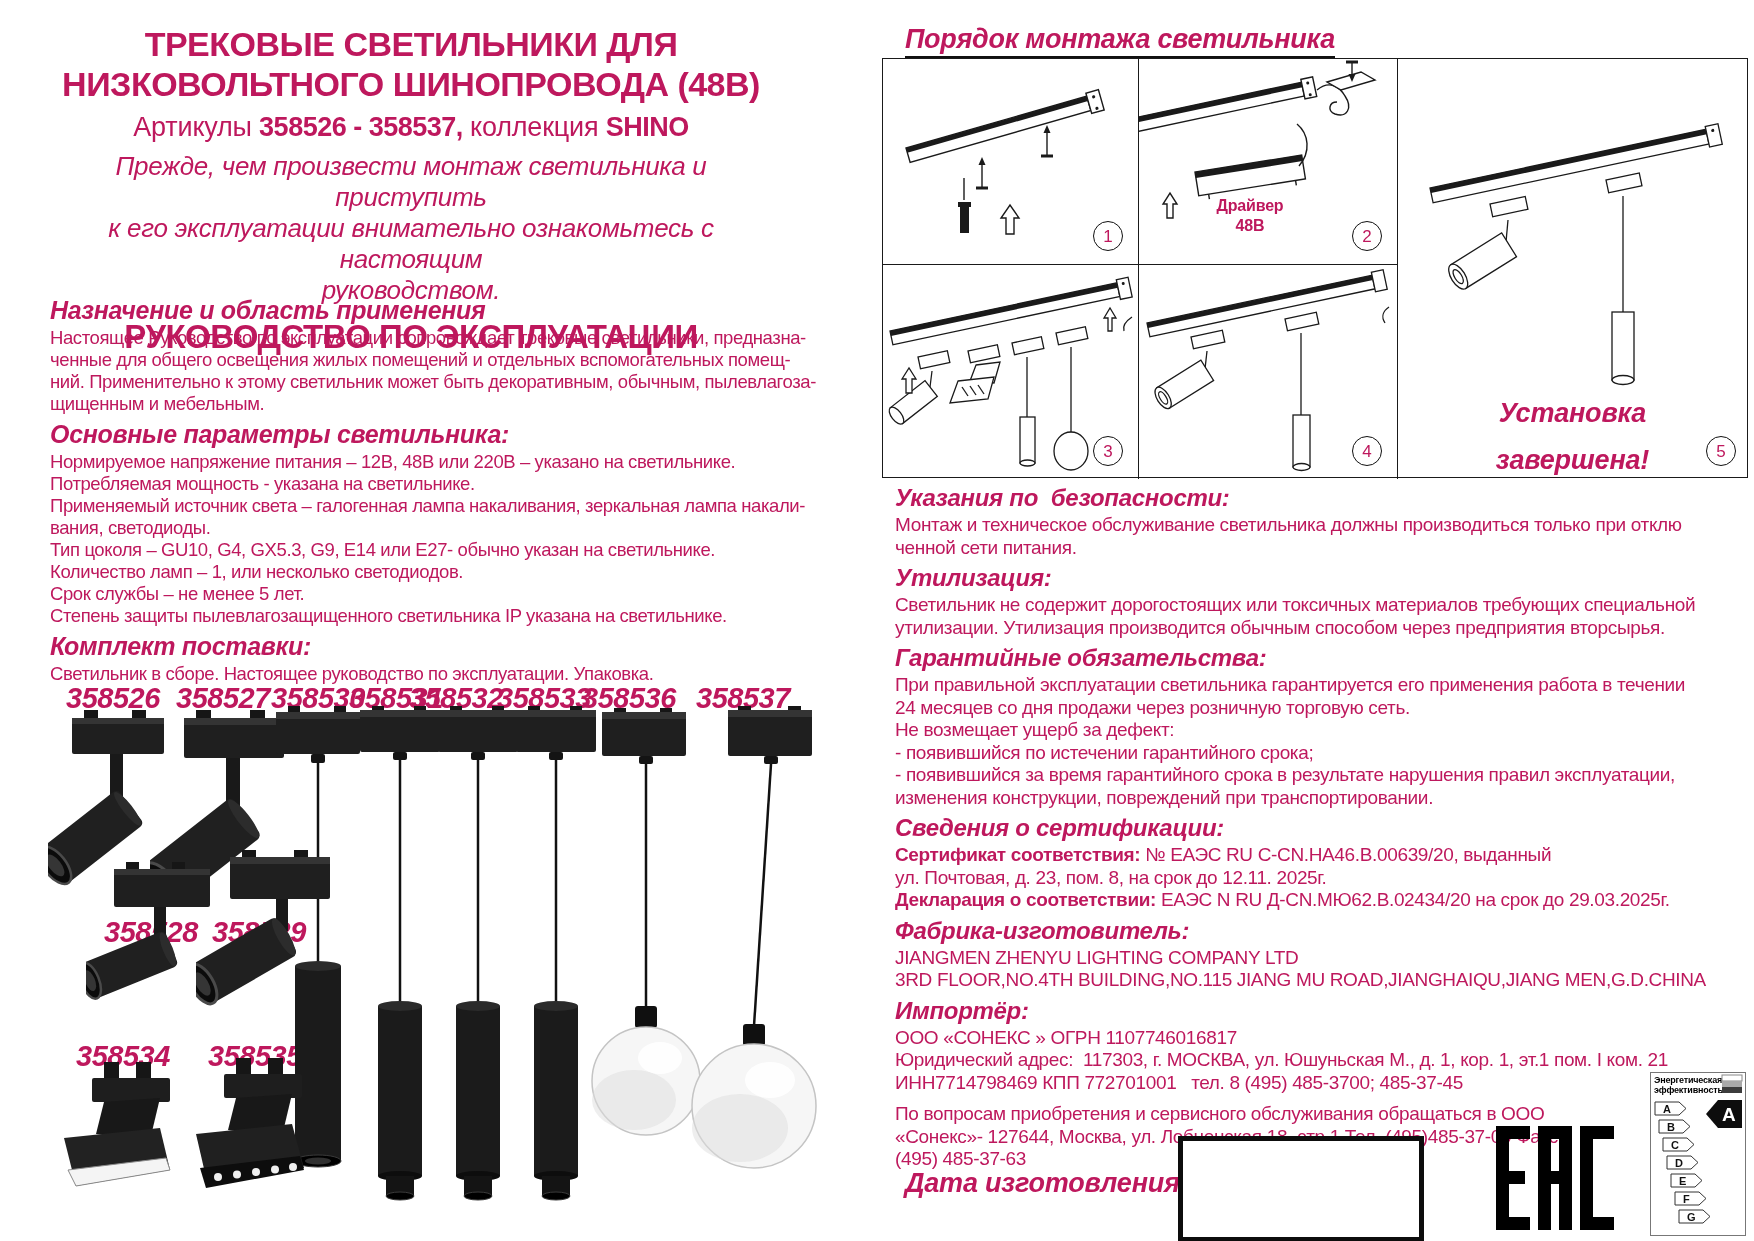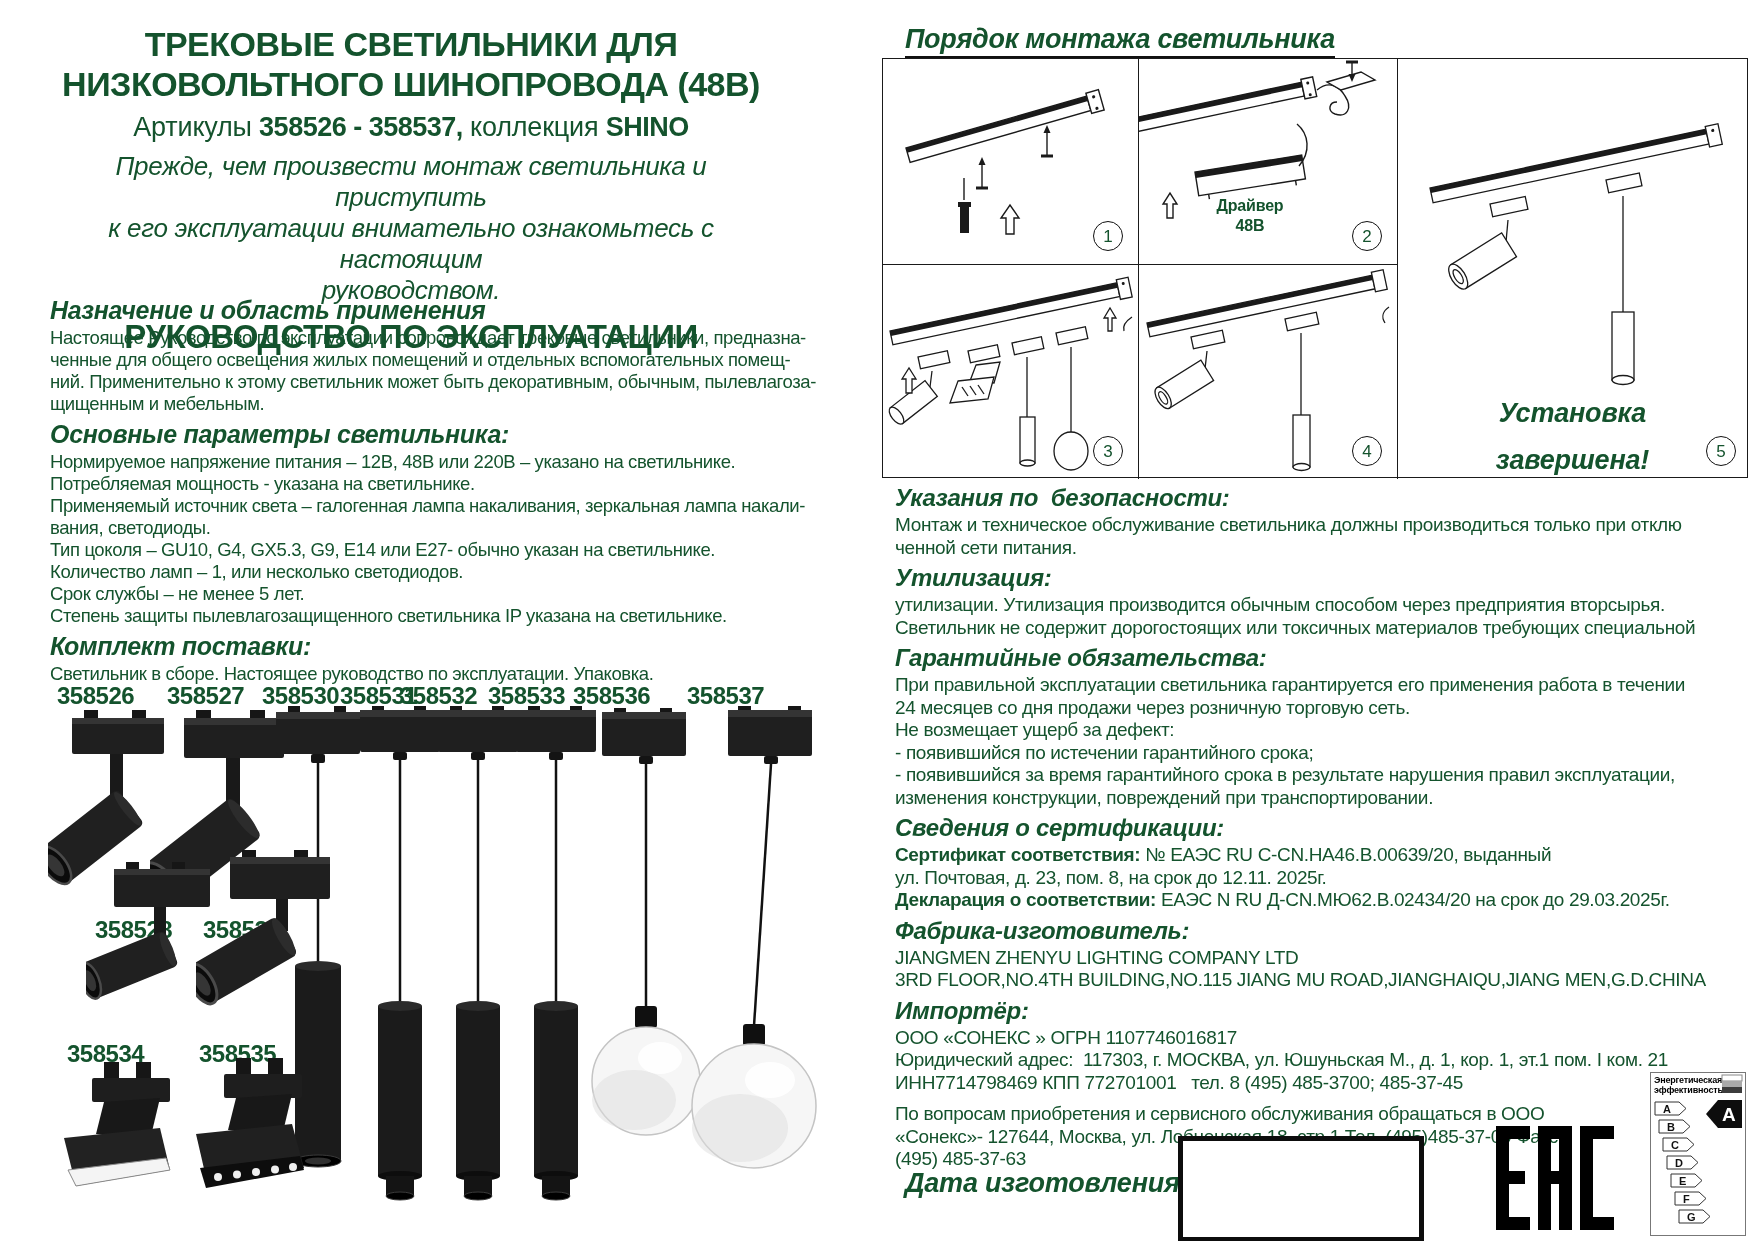--- a/index.html
+++ b/index.html
@@ -1,17 +1,17 @@
 <!DOCTYPE html>
 <html><head>
 <meta charset="utf-8">
 <style>
   html,body{margin:0;padding:0;background:#888;}
   #page{position:relative;width:1754px;height:1241px;background:#ffffff;overflow:hidden;
-        font-family:"Liberation Sans",sans-serif;color:#14532d;letter-spacing:-0.2px;}
+        font-family:"Liberation Sans",sans-serif;color:#be185d;letter-spacing:-0.2px;}
   
   .hdr{position:absolute;left:40px;top:24px;width:742px;text-align:center;}
   .hdr .title{font-size:34px;font-weight:bold;line-height:40px;letter-spacing:-0.5px;}
   .hdr .articles{font-size:27px;margin-top:8px;}
   .hdr .articles b{letter-spacing:-0.5px;}
   .hdr .notice{font-style:italic;font-size:26px;line-height:31px;margin-top:8px;letter-spacing:-0.3px;}
   .hdr .manual{font-size:33px;font-weight:bold;margin-top:12px;letter-spacing:-0.5px;}
   
   .lbody{position:absolute;left:50px;top:296px;width:736px;}
   .sec-h{font-size:25px;font-weight:bold;font-style:italic;margin:0 0 2px 0;letter-spacing:-0.3px;}
@@ -32,22 +32,22 @@
               font-size:27px;font-weight:bold;font-style:italic;line-height:47px;}
   .rbody{position:absolute;left:895px;top:484px;width:852px;}
   .rsec{margin-bottom:5px;}
   .rsec .sec-h{font-size:24px;}
   .rline{font-size:19px;line-height:22.5px;white-space:nowrap;letter-spacing:-0.35px;}
   .rline b{letter-spacing:-0.35px;}
   .service{margin-top:9px;width:660px;}
   
   .date-label{position:absolute;left:905px;top:1168px;font-size:27px;font-weight:bold;font-style:italic;}
   .date-box{position:absolute;left:1178px;top:1136px;width:236px;height:96px;border:5px solid #0d0d0d;background:#fff;}
-  .gallery-label{position:absolute;width:112px;text-align:left;font-size:24px;font-weight:bold;
-                 letter-spacing:-0.5px;}
+  .gallery-label{position:absolute;width:112px;text-align:center;font-size:29px;font-weight:bold;
+                 font-style:italic;letter-spacing:-0.5px;}
   svg{display:block;}
 </style>
 </head>
 <body>
 
 <div id="page">
 
   <div class="hdr">
     <div class="title">
       <div>ТРЕКОВЫЕ СВЕТИЛЬНИКИ ДЛЯ</div>
@@ -426,22 +426,22 @@
     <div class="rsec">
       <div class="sec-h">Указания по&nbsp; безопасности:</div>
       <div>
           <div class="rline">Монтаж и техническое обслуживание светильника должны производиться только при отклю</div>
           <div class="rline">ченной сети питания.</div>
         </div>
     </div>
     <div class="rsec">
       <div class="sec-h">Утилизация:</div>
       <div>
+          <div class="rline">Светильник не содержит дорогостоящих или токсичных материалов требующих специальной</div>
           <div class="rline">утилизации. Утилизация производится обычным способом через предприятия вторсырья.</div>
-          <div class="rline">Светильник не содержит дорогостоящих или токсичных материалов требующих специальной</div>
         </div>
     </div>
     <div class="rsec">
       <div class="sec-h">Гарантийные обязательства:</div>
       <div>
           <div class="rline">При правильной эксплуатации светильника гарантируется его применения работа в течении</div>
           <div class="rline">24 месяцев со дня продажи через розничную торговую сеть.</div>
           <div class="rline">Не возмещает ущерб за дефект:</div>
           <div class="rline">- появившийся по истечении гарантийного срока;</div>
           <div class="rline">- появившийся за время гарантийного срока в результате нарушения правил эксплуатации,</div>

